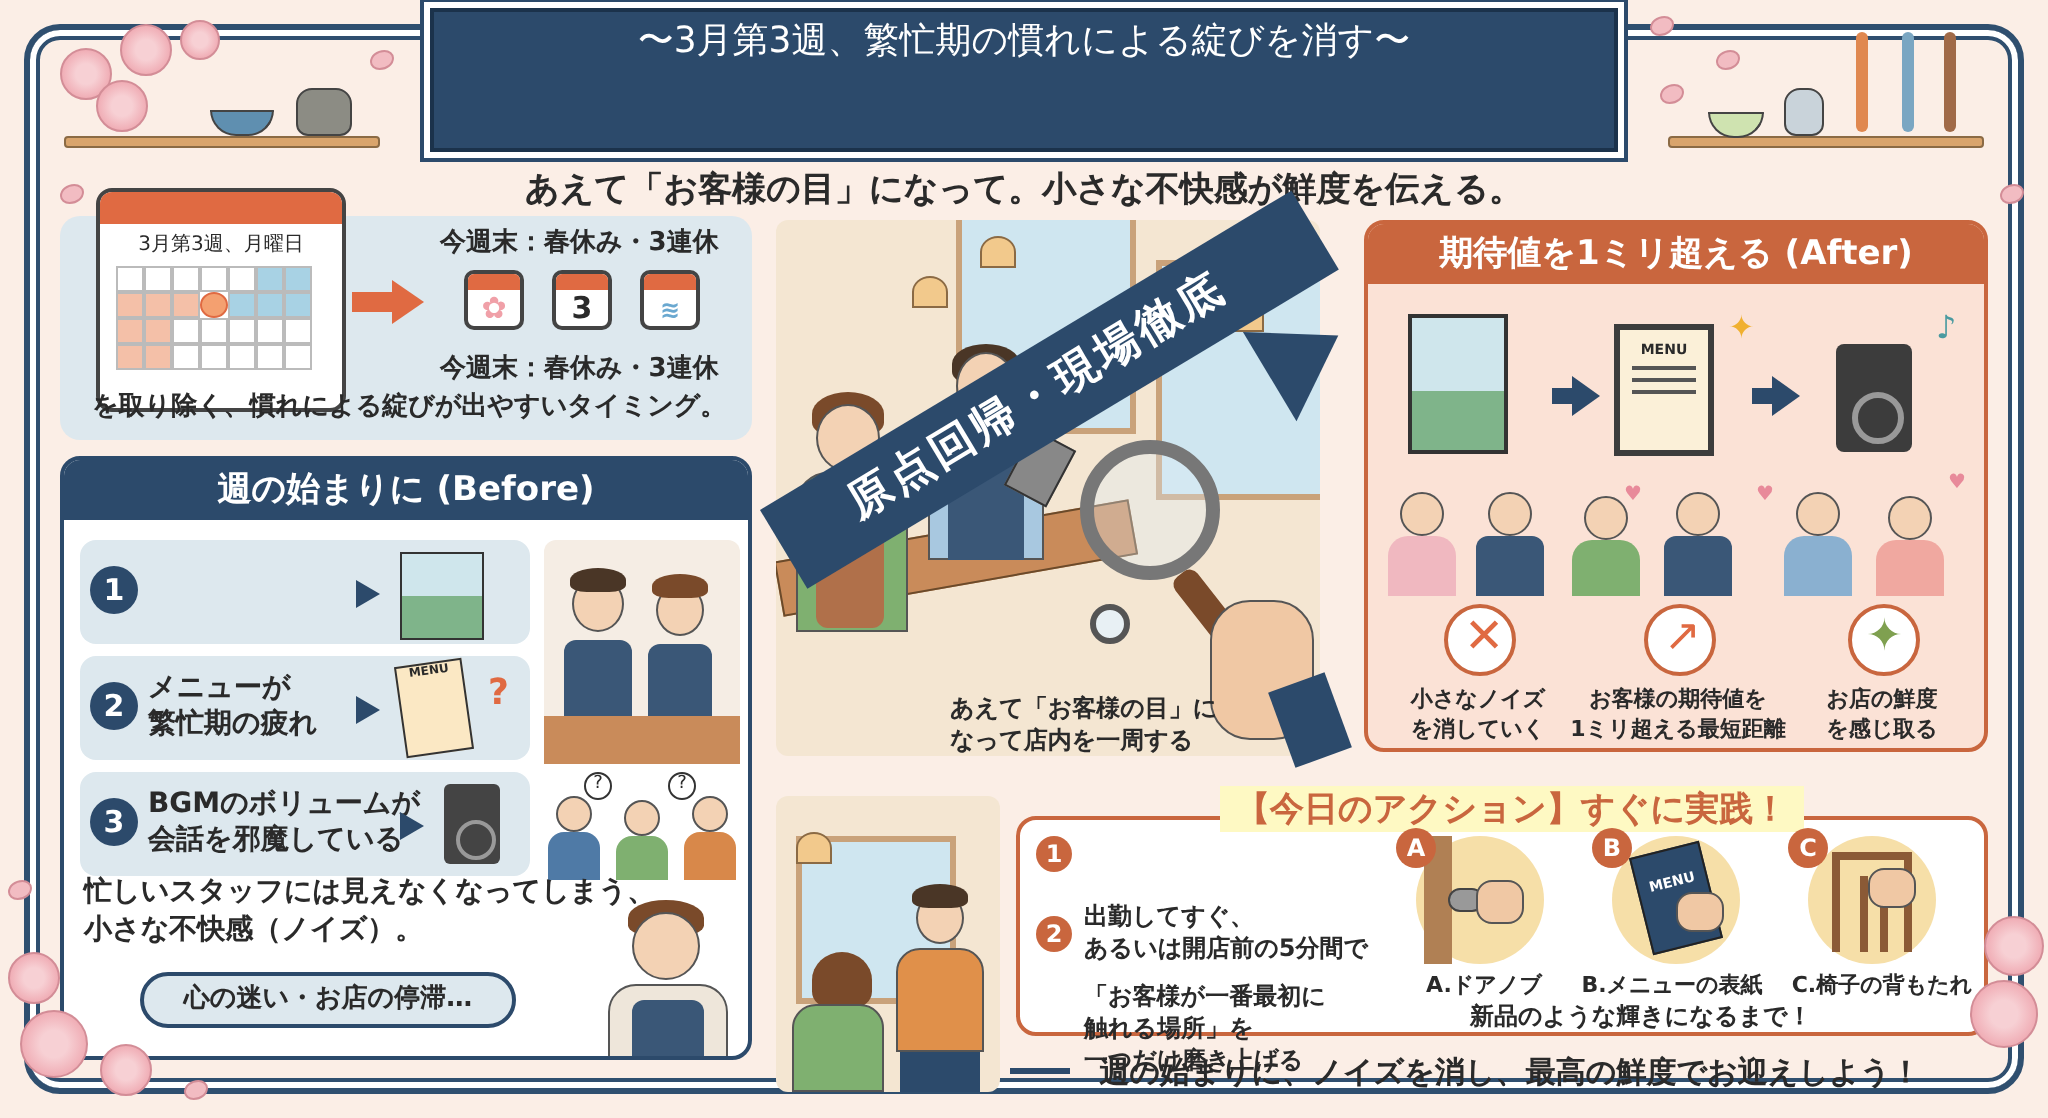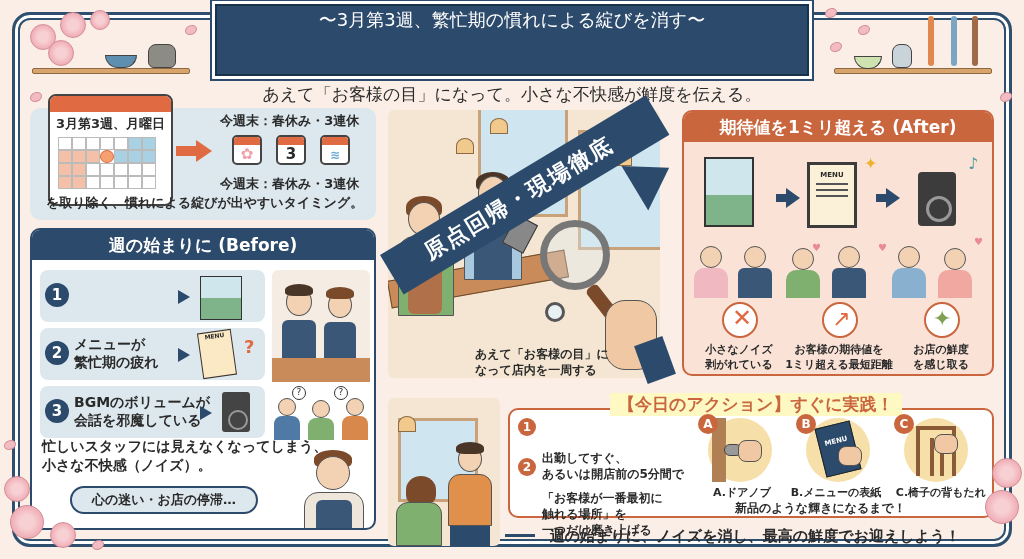--- a/index.html
+++ b/index.html
@@ -8,25 +8,25 @@
 .frame{position:absolute;left:12px;top:12px;width:1000px;height:535px;border:3px solid #2f4f6f;border-radius:18px;box-shadow:inset 0 0 0 3px #fff,inset 0 0 0 5px #2f4f6f}
 .shelf{position:absolute;height:6px;background:#d9a46c;border:1px solid #8b6a44;border-radius:2px}
 .bowl{position:absolute;border-radius:0 0 14px 14px;border:1.5px solid #444}
 .pot{position:absolute;border:1.5px solid #444;background:#8c8c84;border-radius:8px 8px 6px 6px}
 .petal{position:absolute;width:12px;height:10px;background:#f2bcc2;border:1px solid #d38d97;border-radius:60% 40% 60% 40%}
 .blossom{position:absolute;width:26px;height:26px;border-radius:50%;background:radial-gradient(circle,#f7d0d4 30%,#f0aeb6 70%);border:1px solid #d38d97}
 .title-box{position:absolute;left:215px;top:4px;width:594px;height:72px;background:#2c4a6b;border:2px solid #1b324b;box-shadow:0 0 0 3px #fff,0 0 0 5px #2c4a6b;color:#fff;text-align:center}
 .title-main{font-size:27px;font-weight:bold;margin-top:6px;letter-spacing:1px}
 .title-main .hl{color:#f0a060}
 .title-sub{font-size:18px;margin-top:2px}
-.tagline{position:absolute;left:0;width:1024px;top:83px;text-align:center;font-weight:normal;font-size:17px}
+.tagline{position:absolute;left:0;width:1024px;top:83px;text-align:center;font-weight:bold;font-size:17px}
 .panel-cal{position:absolute;left:30px;top:108px;width:346px;height:112px;background:#dde8ee;border-radius:10px}
 .bigcal{position:absolute;left:48px;top:94px;width:125px;height:112px;background:#fff;border:2px solid #444;border-radius:8px;overflow:hidden}
 .bigcal .top{height:16px;background:#e06a42}
-.bigcal .lbl{font-size:13px;font-weight:bold;text-align:center;margin-top:3px}
+.bigcal .lbl{font-size:10px;font-weight:normal;text-align:center;margin-top:3px}
 .grid{display:grid;grid-template-columns:repeat(7,14px);gap:0;margin:4px 0 0 8px}
 .grid span{width:14px;height:13px;border:1px solid #bbb}
 .c-or{background:#f4c0a8}.c-bl{background:#a8d2e4}
 .arrow-r{position:absolute;width:0;height:0;border-top:11px solid transparent;border-bottom:11px solid transparent;border-left:16px solid #e06a42}
 .arrow-bar{position:absolute;height:10px;background:#e06a42}
 .smallcal{position:absolute;width:30px;height:30px;background:#fff;border:2px solid #444;border-radius:5px;overflow:hidden;text-align:center;font-weight:bold;font-size:15px}
 .smallcal .top{height:8px;background:#e06a42}
 .cal-text{position:absolute;font-size:13px;font-weight:bold}
 .panel-before{position:absolute;left:30px;top:228px;width:346px;height:302px;background:#fff;border:2px solid #2c4a6b;border-radius:10px;overflow:hidden}
 .panel-before .hdr{height:30px;background:#2c4a6b;color:#fff;font-weight:bold;font-size:17px;text-align:center;line-height:30px}
@@ -269,21 +269,21 @@
     <div style="position:absolute;left:246px;top:28px;width:34px;height:28px;background:#f0a8a0;border-radius:10px 10px 0 0"></div>
     <div style="position:absolute;left:186px;top:0;color:#e88a9a;font-size:10px">♥</div>
     <div style="position:absolute;left:120px;top:0;color:#e88a9a;font-size:10px">♥</div>
     <div style="position:absolute;left:282px;top:-6px;color:#e88a9a;font-size:10px">♥</div>
   </div>
   <div class="after-icons">
     <div class="ai" style="left:38px">
         <span style="position:absolute;left:8px;top:0;font-size:24px;color:#e06a42">✕</span>
       </div>
     <div class="ai-label" style="left:0">小さなノイズ
-剥がれている</div>
+を消していく</div>
     <div class="ai" style="left:138px">
         <span style="position:absolute;left:8px;top:2px;font-size:22px;color:#e06a42">↗</span>
       </div>
     <div class="ai-label" style="left:100px">お客様の期待値を
 1ミリ超える最短距離</div>
     <div class="ai" style="left:240px">
         <span style="position:absolute;left:7px;top:2px;font-size:22px;color:#7fa050">✦</span>
       </div>
     <div class="ai-label" style="left:202px">お店の鮮度
 を感じ取る</div>

